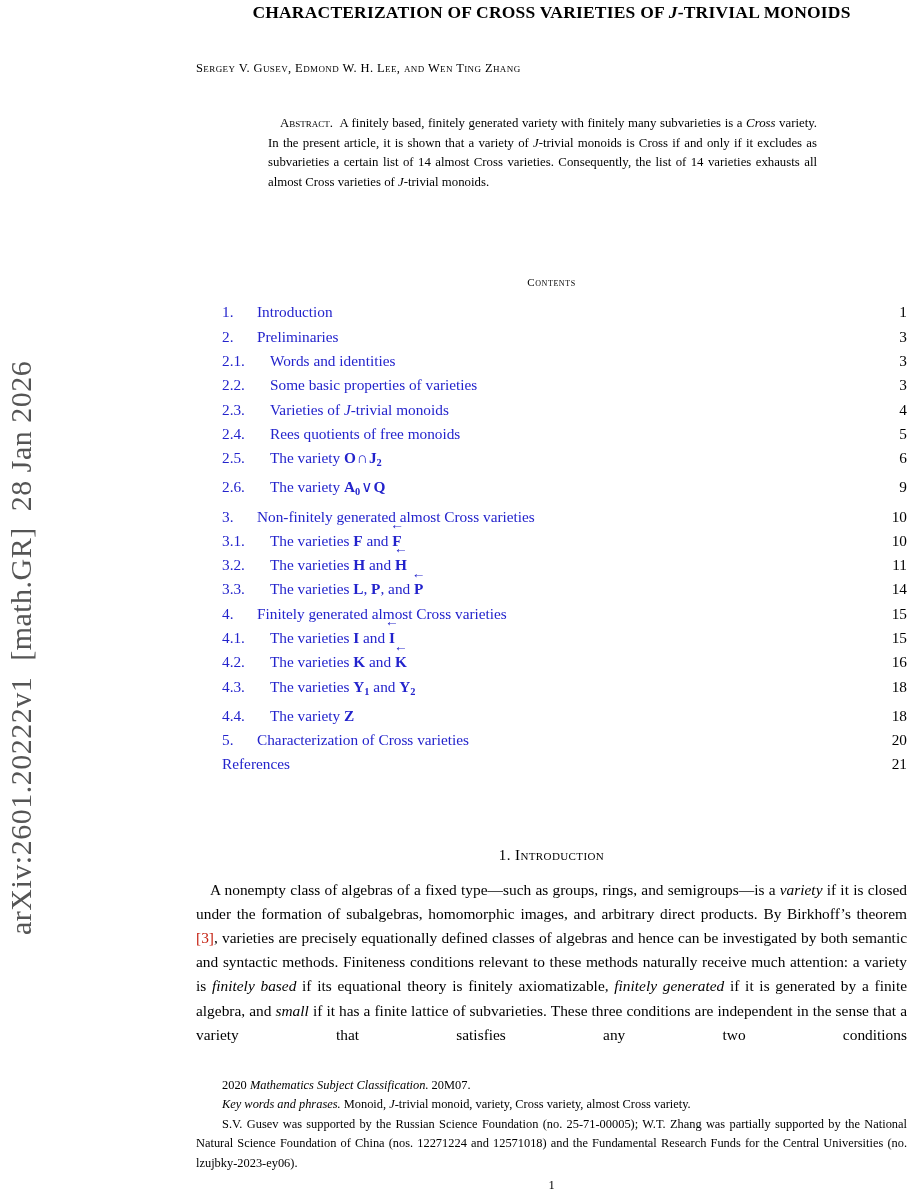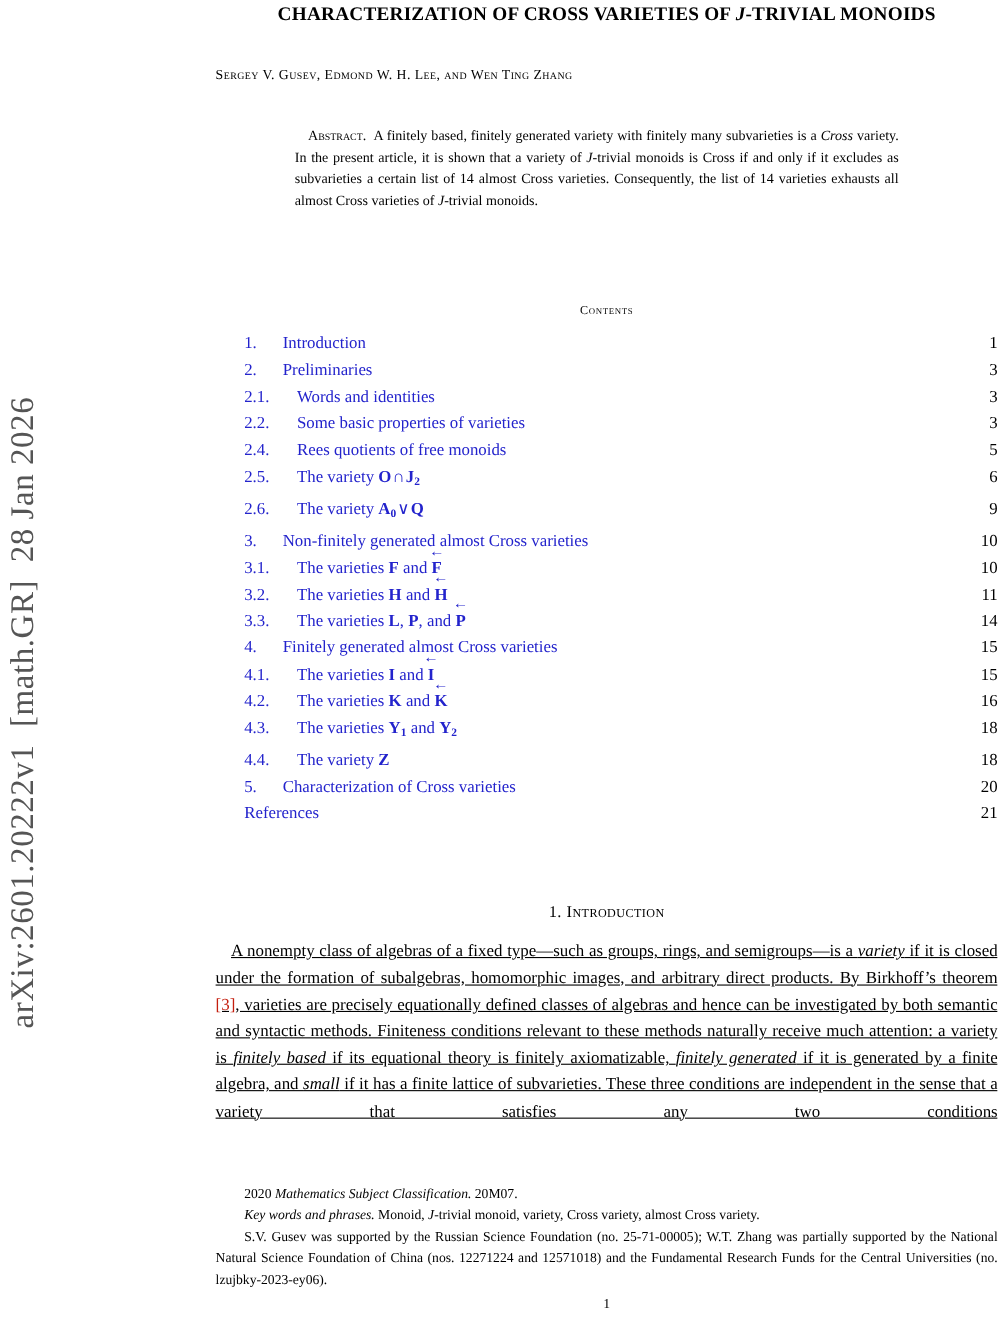--- a/index.html
+++ b/index.html
@@ -23,21 +23,21 @@
   .toc-row.l0 .toc-num{min-width:35px;}
   .toc-row.l1 .toc-num{min-width:48px;}
   .toc-label{color:var(--link);flex:none;}
   .toc-spacer{flex:1;}
   .toc-page{flex:none;color:#000;}
 
   .section-heading{margin:70px 16px 0;font-size:15px;font-weight:normal;font-variant:small-caps;
                    text-align:center;letter-spacing:0.4px;}
 
   .body-par{margin:14px 0 0;font-size:15.4px;line-height:1.57;text-align:justify;
-            text-align-last:justify;text-indent:14px;text-decoration:underline;}
+            text-align-last:justify;text-indent:14px;}
 
   .footnotes{position:absolute;left:0;top:1076px;width:711px;font-size:12.4px;line-height:1.57;text-align:justify;}
   .footnotes p{margin:0;text-indent:26px;}
 
   .page-number{position:absolute;left:0;top:1178px;width:711px;text-align:center;font-size:12.5px;}
 
   .watermark{position:absolute;left:4px;top:160px;height:775px;writing-mode:vertical-rl;
              transform:rotate(180deg);white-space:nowrap;font-size:30px;letter-spacing:0.5px;
              color:var(--wm);}
 
@@ -79,20 +79,26 @@
           <span class="toc-num">2.1.</span>
           <span class="toc-label">Words and identities</span>
           <span class="toc-spacer"></span>
           <span class="toc-page">3</span>
         </div>
         <div class="toc-row l1">
           <span class="toc-num">2.2.</span>
           <span class="toc-label">Some basic properties of varieties</span>
           <span class="toc-spacer"></span>
           <span class="toc-page">3</span>
+        </div>
+        <div class="toc-row l1">
+          <span class="toc-num">2.3.</span>
+          <span class="toc-label">Varieties of <span class="it">J</span>-trivial monoids</span>
+          <span class="toc-spacer"></span>
+          <span class="toc-page">4</span>
         </div>
         <div class="toc-row l1">
           <span class="toc-num">2.4.</span>
           <span class="toc-label">Rees quotients of free monoids</span>
           <span class="toc-spacer"></span>
           <span class="toc-page">5</span>
         </div>
         <div class="toc-row l1">
           <span class="toc-num">2.5.</span>
           <span class="toc-label">The variety <span class="bf">O</span><span class="op">∩</span><span class="bf">J</span><span class="bf sub">2</span></span>

